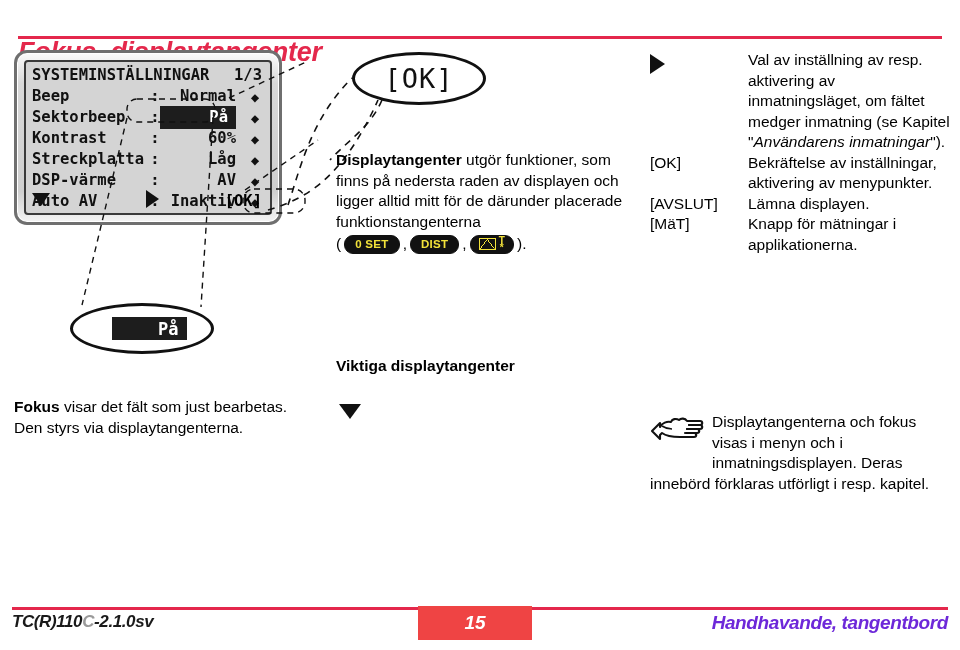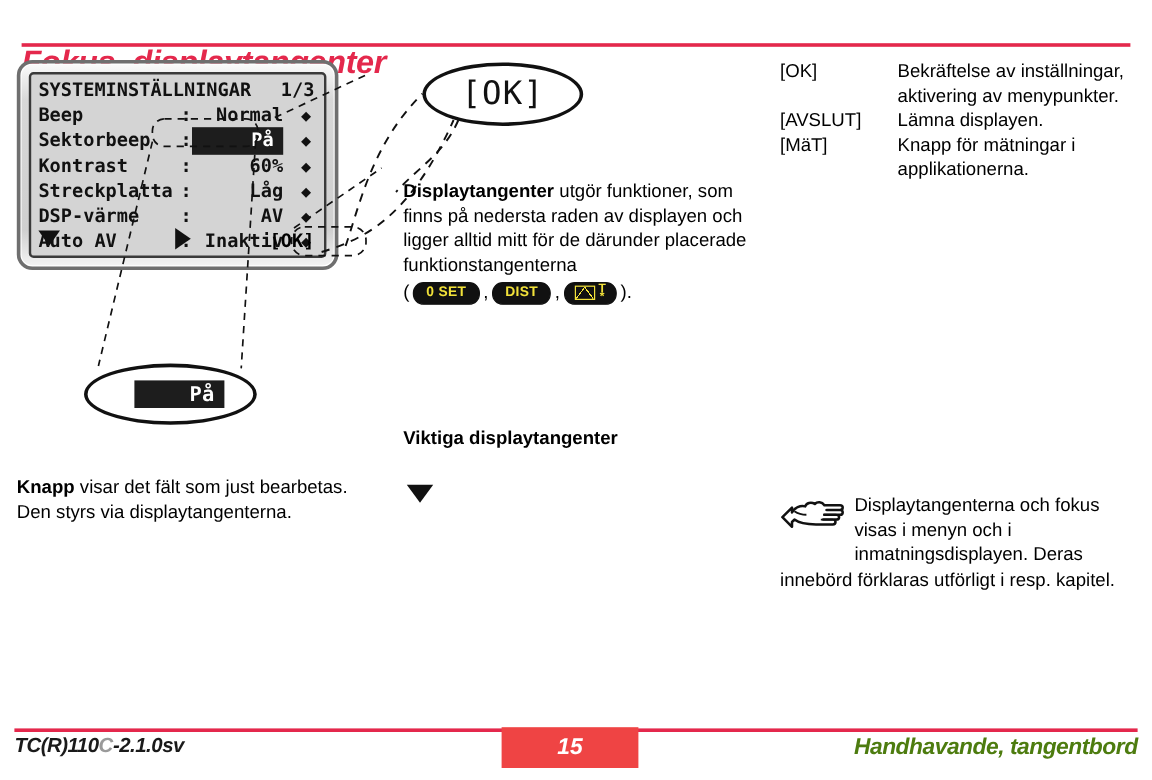--- a/index.html
+++ b/index.html
@@ -154,21 +154,21 @@
     font-weight:bold;font-size:19px;font-style:italic;
   }
   .foot-left{
     position:absolute;left:12px;top:612px;
     font-style:italic;font-weight:bold;font-size:17px;color:#1a1a1a;
     letter-spacing:-0.4px;
   }
   .foot-left .oc{color:#9a9a9a;}
   .foot-right{
     position:absolute;right:12px;top:612px;
-    font-style:italic;font-weight:bold;font-size:19px;color:#4d7c0f;
+    font-style:italic;font-weight:bold;font-size:19px;color:#6d28d9;
     letter-spacing:-0.4px;white-space:nowrap;
   }
 </style>
 </head>
 <body>
 
 <div class="page">
 
   <div class="doc-title">Fokus, displaytangenter</div>
   <div class="title-rule"></div>
@@ -279,25 +279,31 @@
     </div>
   </div>
 
   <div id="mid-sub">Viktiga displaytangenter</div>
 
   <div id="mid-down-arrow">
     <span class="tri-d" style="border-left-width:11px;border-right-width:11px;border-top-width:15px;"></span>
   </div>
 
   <div class="para" id="left-para">
-    <span class="b">Knapp</span><span> visar det fält som just bearbetas. Den styrs via displaytangenterna.</span>
+    <span class="b">Fokus</span><span> visar det fält som just bearbetas. Den styrs via displaytangenterna.</span>
   </div>
 
   <div id="right-col">
 
+    <div class="rrow">
+      <div class="rkey">
+        <span class="tri-r-big"></span>
+      </div>
+      <div class="rtxt"><span>Val av inställning av resp. aktivering av inmatningsläget, om fältet medger inmatning (se Kapitel "</span><span class="i">Användarens inmatningar</span><span>").</span></div>
+    </div>
 
     <div class="rrow">
       <div class="rkey">[OK]</div>
       <div class="rtxt">Bekräftelse av inställningar, aktivering av menypunkter.</div>
     </div>
 
     <div class="rrow">
       <div class="rkey">[AVSLUT]</div>
       <div class="rtxt">Lämna displayen.</div>
     </div>

